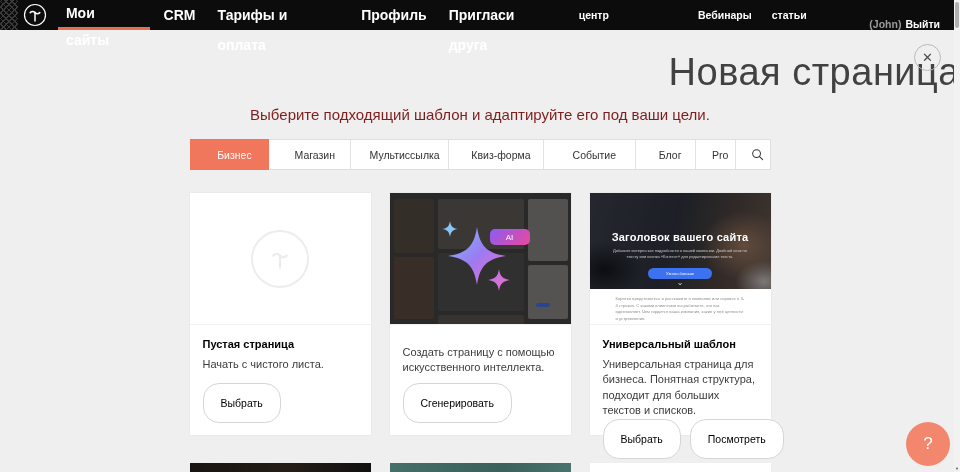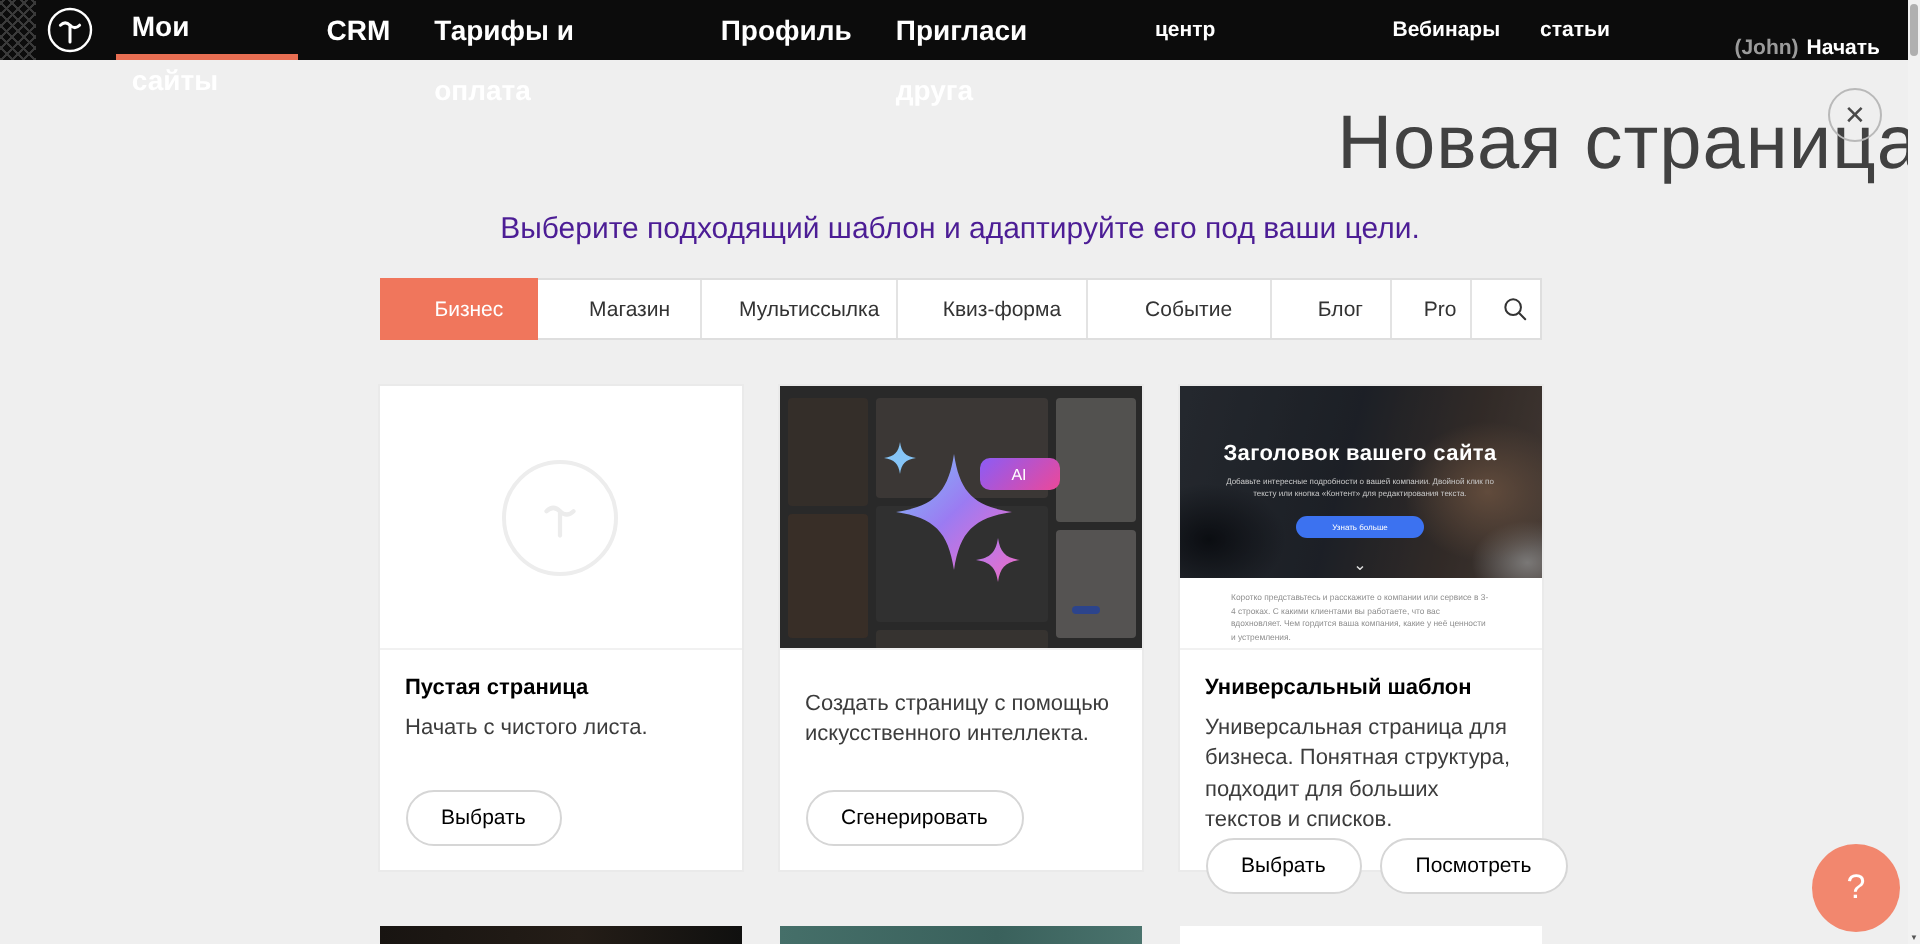--- a/index.html
+++ b/index.html
@@ -17,21 +17,21 @@
   .tb-menu { display:flex; height:30px; }
   .tb-item { color:#fff; font-size:14px; font-weight:bold; line-height:30px; padding:0 8px; margin-right:6px; cursor:pointer; }
   .tb-item.active { border-bottom:3px solid #e86e52; line-height:27px; }
   .tb-right { margin-left:auto; display:flex; align-items:flex-end; height:30px; padding-right:18px; }
   .tb-right .tb-item { font-size:10.5px; margin-right:4px; }
   .tb-user { color:#9b9b9b; font-size:10.5px; font-weight:bold; padding-left:8px; }
   .tb-logout { color:#fff; font-size:10.5px; font-weight:bold; padding:0 2px 0 4px; cursor:pointer; }
 
   
   .page-title { margin-top:21px; text-align:right; font-size:38px; font-weight:400; color:#414141; letter-spacing:.5px; }
-  .page-subtitle { margin-top:12px; text-align:center; font-size:15px; color:#4c1d95; }
+  .page-subtitle { margin-top:12px; text-align:center; font-size:15px; color:#7f1d1d; }
   .close-btn { position:absolute; top:44px; right:19px; width:27px; height:27px; border:1px solid #b9b9b9; border-radius:50%;
     background:transparent; display:flex; align-items:center; justify-content:center; font-size:13px; color:#4a4a4a; cursor:pointer; z-index:6; }
 
   
   .tabs { width:581px; margin:16px auto 0; display:flex; height:31px; border:1px solid #dedede; background:#fff; }
   .tab { border-right:1px solid #e3e3e3; display:flex; align-items:center; justify-content:center;
     font-size:10.5px; color:#333; cursor:pointer; background:#fff;padding-left:10px; }
   .tab:last-child { border-right:none; }
   .tab.active { background:#f0765c; color:#fff; border-right:none; margin:-1px 0 -1px -1px; padding-top:1px; }
   .tab:nth-child(1){ width:80px; } .tab:nth-child(2){ width:82px; } .tab:nth-child(3){ width:98px; }
@@ -39,21 +39,21 @@
   .tab:nth-child(7){ width:40px; } .tab:nth-child(8){ width:34px; }
 
   
   .cards-row { width:581px; margin:23px auto 0; display:flex; gap:19px; }
   .card { width:181px; height:242px; background:#fff; display:flex; flex-direction:column; box-shadow:0 0 0 1px rgba(0,0,0,0.02); }
   .preview { height:132px; position:relative; overflow:hidden; border-bottom:1px solid #f1f1f1; flex:0 0 132px; }
   .card-info { flex:1; padding:13px 13px 12px; display:flex; flex-direction:column; }
   .card-title { font-size:11px; font-weight:bold; color:#000; }
   .card-desc { margin-top:7px; font-size:11px; line-height:1.4; color:#3c3c3c; }
   .card-btns { margin-top:auto; display:flex; gap:9px; }
-  .pill-btn { height:28px; padding:0 17px; border:1px solid #d6d6d6; border-radius:16px; background:#fff;
+  .pill-btn { height:40px; padding:0 17px; border:1px solid #d6d6d6; border-radius:16px; background:#fff;
     font-size:10.5px; color:#000; font-family:"Liberation Sans",sans-serif; cursor:pointer; display:flex; align-items:center; }
 
   
   .blank-logo { position:absolute; left:50%; top:50%; transform:translate(-50%,-50%); width:58px; height:58px;
     border:2px solid #ededed; border-radius:50%; display:flex; align-items:center; justify-content:center; }
 
   
   .ai-preview { background:#3b3b3b; }
   .col-block { position:absolute; border-radius:2px; }
   .ai-overlay { position:absolute; inset:0; background:rgba(0,0,0,0.30); }
@@ -63,21 +63,21 @@
   .star { position:absolute; }
 
   
   .tpl-hero { position:absolute; inset:0 0 35px 0;
     background:
       radial-gradient(60px 50px at 85% 55%, rgba(176,132,99,0.85), rgba(176,132,99,0) 70%),
       radial-gradient(55px 40px at 8% 80%, rgba(10,12,16,0.9), rgba(10,12,16,0) 70%),
       radial-gradient(40px 30px at 96% 92%, rgba(216,212,207,0.9), rgba(216,212,207,0) 70%),
       linear-gradient(105deg,#3a3f46 0%,#2c3037 45%,#51433a 75%,#6d5a4e 100%); }
   .tpl-hero-shade { position:absolute; inset:0; background:rgba(8,10,14,0.42); }
-  .tpl-hero-content { position:absolute; inset:0; display:flex; flex-direction:column; align-items:center; text-align:center; padding-top:28px; }
+  .tpl-hero-content { position:absolute; inset:0; display:flex; flex-direction:column; align-items:center; text-align:center; padding-top:38px; }
   .tpl-h1 { color:#fff; font-size:11px; font-weight:bold; letter-spacing:.2px; }
   .tpl-sub { margin-top:5px; width:78%; font-size:4px; line-height:1.6; color:#c9c9c9; }
   .tpl-btn { margin-top:7px; width:64px; height:11px; border-radius:6px; background:#3c72f0; border:none;
     color:#fff; font-size:4px; display:flex; align-items:center; justify-content:center; cursor:pointer; }
   .tpl-chevron { position:absolute; bottom:2px; left:50%; transform:translateX(-50%); color:#ddd; font-size:8px; }
   .tpl-body { position:absolute; left:0; right:0; bottom:0; height:35px; background:#fff; padding:7px 26px 0; }
   .tpl-body-text { font-size:4.2px; line-height:1.6; color:#8f8f8f; }
 
   
   .cards-row2 { width:581px; margin:28px auto 0; display:flex; gap:19px; }
@@ -111,21 +111,21 @@
     <div class="tb-item">CRM</div>
     <div class="tb-item">Тарифы и оплата</div>
     <div class="tb-item">Профиль</div>
     <div class="tb-item">Пригласи друга</div>
   </nav>
   <div class="tb-right">
     <div class="tb-item">Справочный центр</div>
     <div class="tb-item">Вебинары</div>
     <div class="tb-item">Уроки и статьи</div>
     <span class="tb-user">(John)</span>
-    <span class="tb-logout">Начать</span>
+    <span class="tb-logout">Выйти</span>
   </div>
 </header>
 
 <h1 class="page-title">Новая страница</h1>
 <p class="page-subtitle">Выберите подходящий шаблон и адаптируйте его под ваши цели.</p>
 <button class="close-btn">
   <span>✕</span>
 </button>
 
 <div class="tabs">

